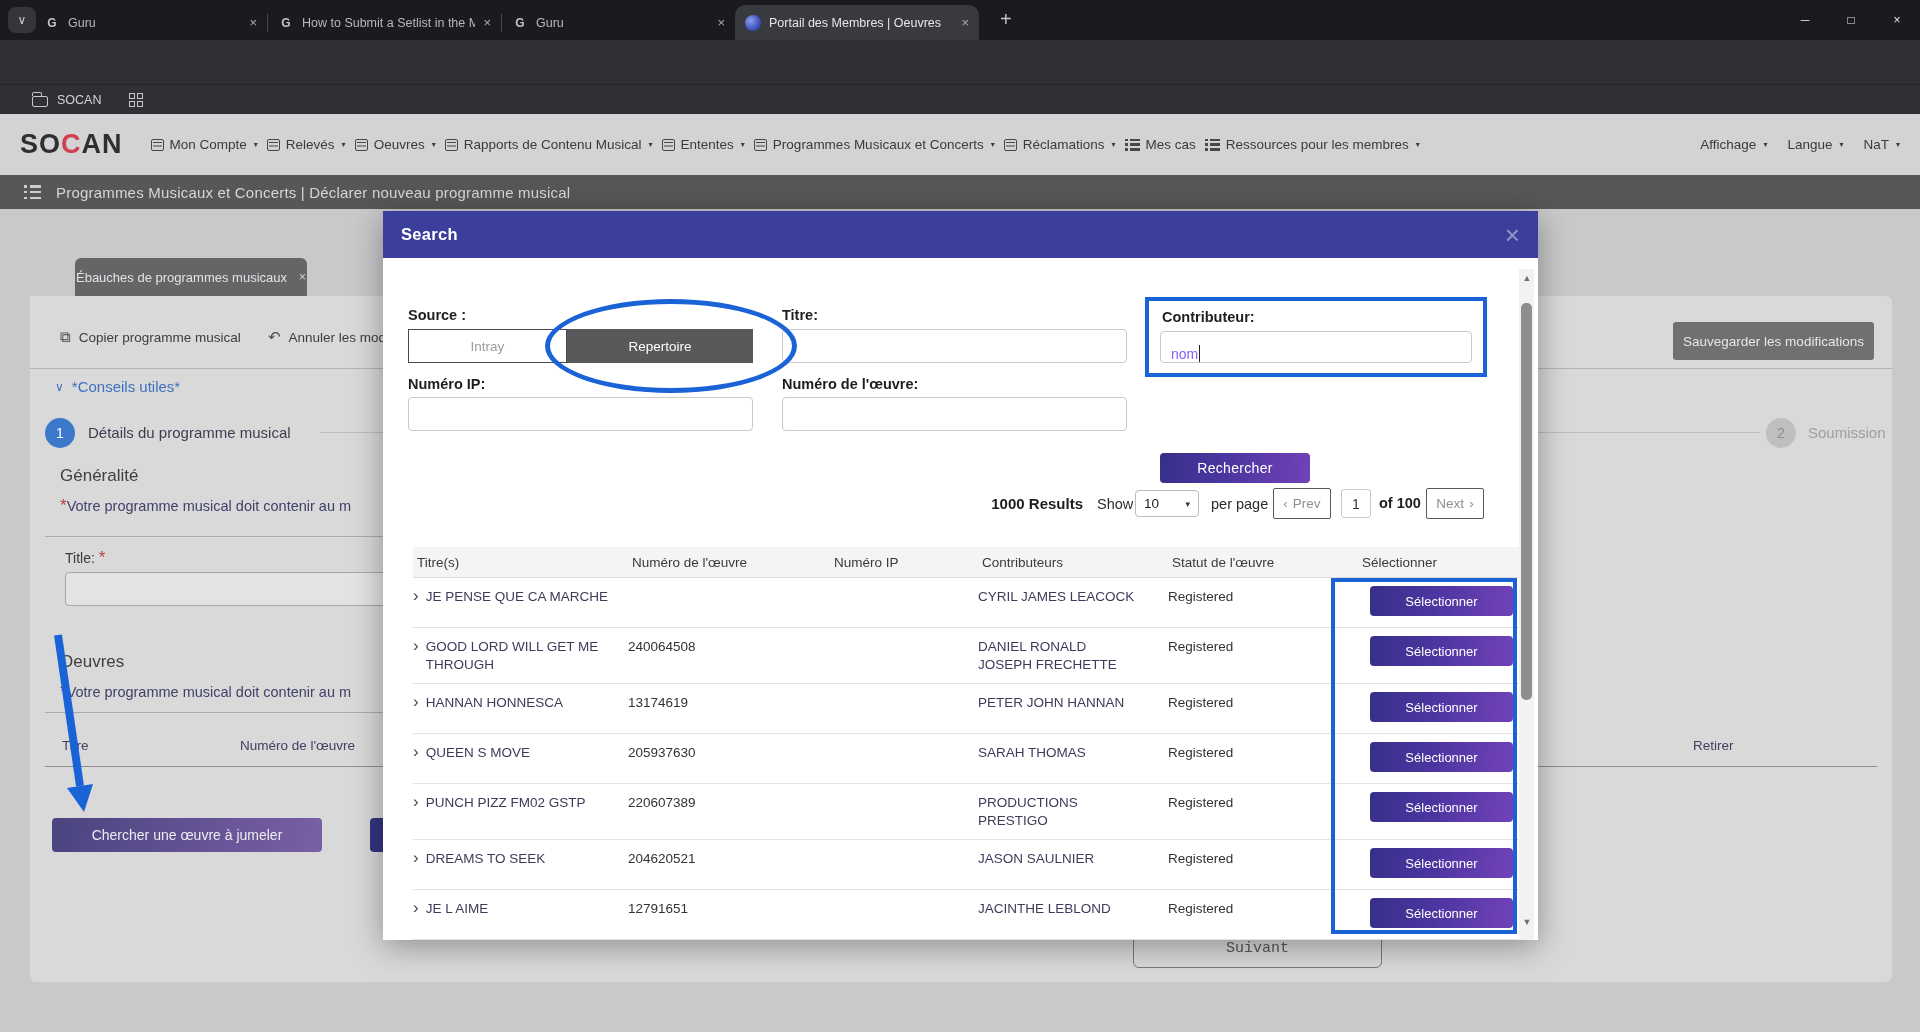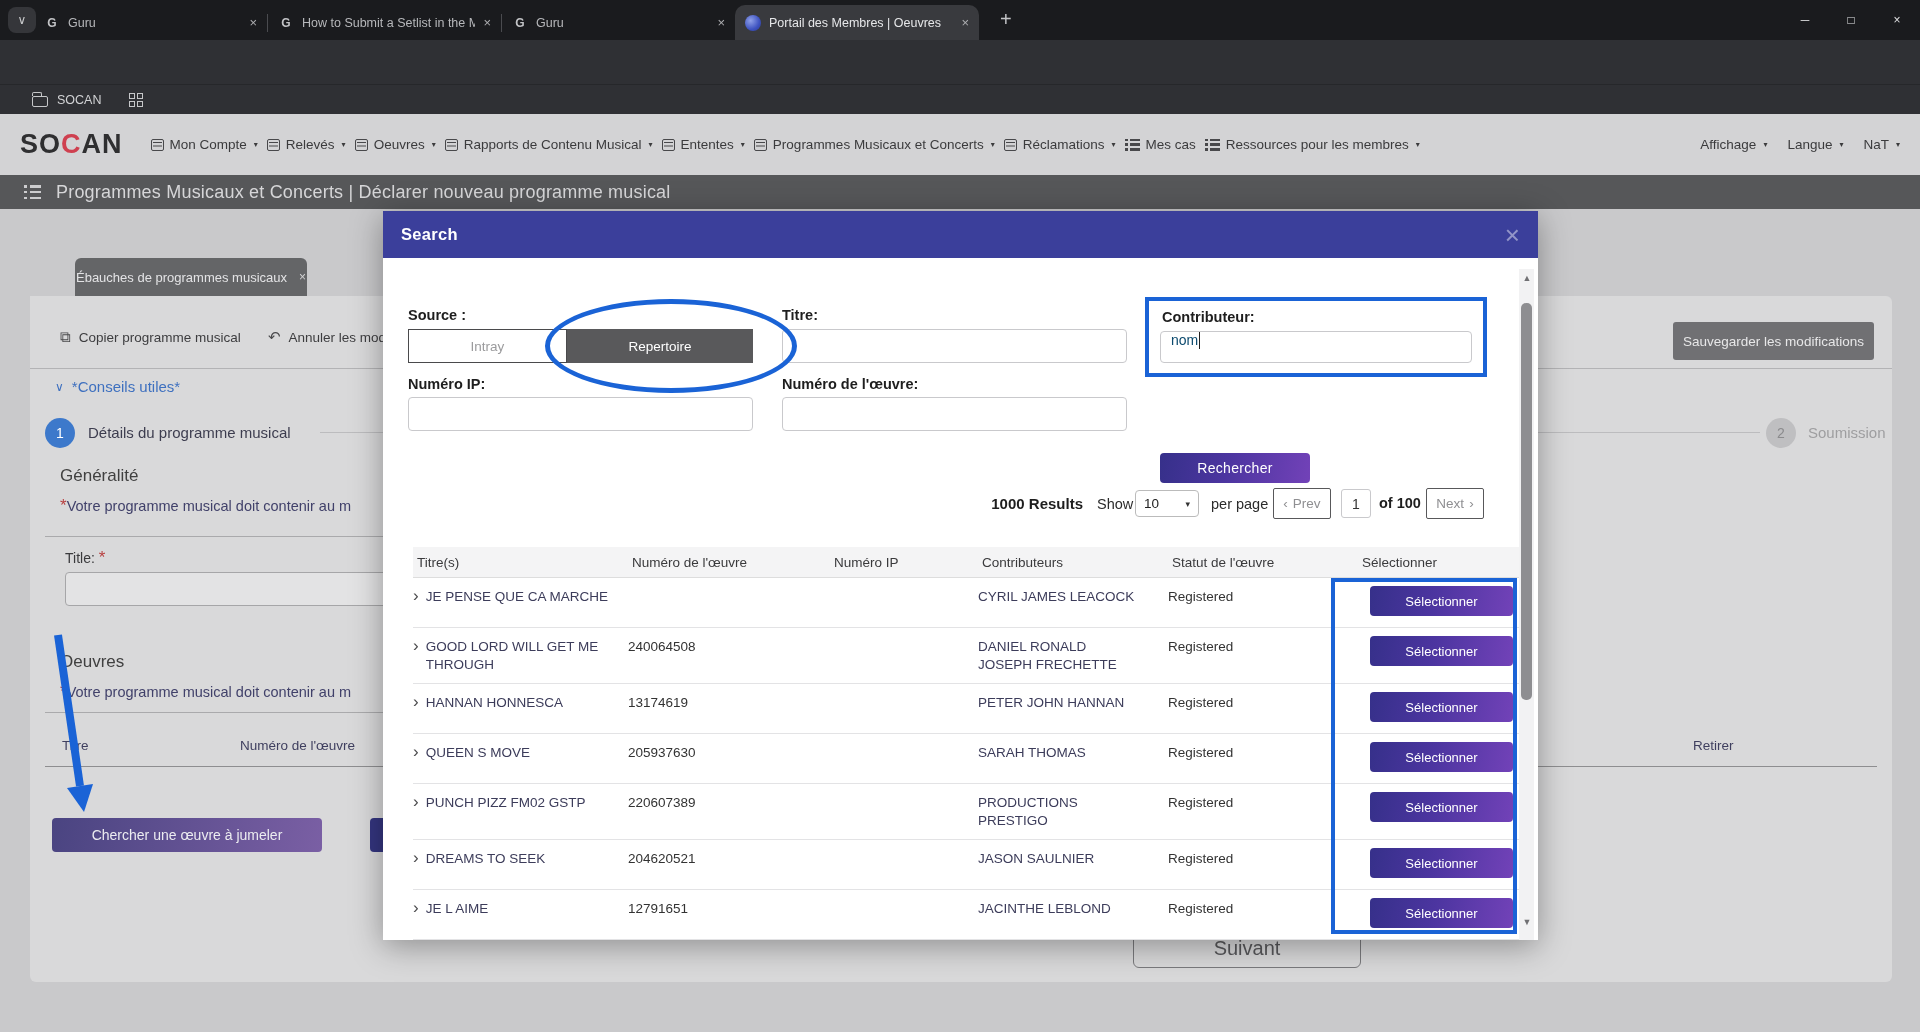--- a/index.html
+++ b/index.html
@@ -65,21 +65,21 @@
   #navright{margin-left:auto;display:flex;gap:20px;align-items:center}
   .srvicon{width:13px;height:12px;border:1.5px solid currentColor;border-radius:2px;position:relative;color:#48484b}
   .srvicon::before{content:"";position:absolute;left:1px;right:1px;top:2px;height:1.5px;background:currentColor;
     box-shadow:0 3.5px 0 currentColor}
   .listicon{width:15px;height:12px;display:flex;flex-direction:column;justify-content:space-between;color:#48484b}
   .listicon i{height:2.5px;background:linear-gradient(to right,currentColor 0 3px,transparent 3px 5.5px,currentColor 5.5px 100%)}
 
   .subheader{position:absolute;left:0;top:175px;width:1920px;height:34px;background:#565759;
     display:flex;align-items:center;padding-left:24px;gap:15px}
   .subicon{width:17px;height:14px;color:#cdcdcf}
-  .subtitle{color:#d6d6d8;font-size:18px;letter-spacing:.2px}
+  .subtitle{color:#d6d6d8;font-size:15px;letter-spacing:.2px}
 
   .pagetab{position:absolute;left:75px;top:258px;width:232px;height:38px;background:#646567;
     border-radius:6px 6px 0 0;color:#e3e3e5;font-size:13px;display:flex;align-items:center;justify-content:center;gap:12px}
   .pagetab .x{font-size:12px;color:#d2d2d4}
   .card{position:absolute;left:30px;top:296px;width:1862px;height:686px;background:#d9d9da;border-radius:0 6px 6px 6px}
   .cardline{position:absolute;left:0;top:72px;width:100%;height:1px;background:#b3b3b5}
   .toolitem{position:absolute;top:32px;display:flex;align-items:center;gap:8px;font-size:13.5px;color:#3d3d3f}
   .toolico{font-size:15px;color:#4a4a4c}
   .savebtn{position:absolute;left:1643px;top:26px;width:201px;height:38px;background:#707073;border-radius:3px;
     color:#e7e7e8;font-size:13.5px;display:flex;align-items:center;justify-content:center;border:none}
@@ -92,33 +92,33 @@
   .req{position:absolute;font-size:14.5px;color:#41416a}
   .req .star{color:#b84040}
   .hr{position:absolute;height:1px;background:#aaaaac}
   .fldlabel{position:absolute;font-size:14px;font-weight:normal;color:#3a3a3c}
   .fldlabel .star{color:#b84040}
   .dimminput{position:absolute;background:#e3e3e4;border:1px solid #a6a6a8;border-radius:4px}
   .wthead{position:absolute;font-size:13.5px;color:#3f3f5f}
   .chercherbtn{position:absolute;left:22px;top:522px;width:270px;height:34px;border:none;border-radius:4px;
     background:linear-gradient(100deg,#4a4481,#7a5fa4);color:#ececf0;font-size:14px;font-family:inherit}
   .btn2{position:absolute;left:340px;top:522px;width:200px;height:34px;border:none;border-radius:4px;background:#34357f}
-  .suivantbtn{position:absolute;left:1103px;top:632px;width:228px;height:40px;background:transparent;
-    border:1.5px solid #7a7a7d;border-radius:6px;color:#58585b;font-size:20px;font-family:Liberation Sans, sans-serif}
+  .suivantbtn{position:absolute;left:1103px;top:632px;width:249px;height:40px;background:transparent;
+    border:1.5px solid #7a7a7d;border-radius:6px;color:#58585b;font-size:15px;font-family:Liberation Mono, monospace}
 
   
   .modal{position:absolute;left:383px;top:211px;width:1155px;height:729px;background:#fff;z-index:5;
     box-shadow:0 6px 30px rgba(0,0,0,.35);overflow:hidden}
   .mhead{position:absolute;left:0;top:0;width:100%;height:47px;background:#3b3f9b;display:flex;align-items:center;
     padding:4px 18px}
   .mtitle{color:#fff;font-size:16.5px;font-weight:bold;letter-spacing:.3px}
   .mclose{margin-left:auto;color:rgba(255,255,255,.45);font-size:26px;font-weight:300;line-height:1}
   .mlabel{position:absolute;font-size:14.5px;font-weight:bold;color:#1e1e1e}
   .minput{position:absolute;height:34px;border:1px solid #c9c9cc;border-radius:4px;background:#fff;
-    font-size:14px;color:#0c4a6e;padding:0 10px;display:flex;align-items:flex-start}
+    font-size:14px;color:#8b5cf6;padding:0 10px;display:flex;align-items:flex-end}
   .toggle{position:absolute;left:25px;top:118px;width:345px;height:34px;display:flex}
   .intray{flex:0 0 159px;background:#fff;border:1px solid #4a4a4c;color:#9b9b9d;font-size:13.5px;
     display:flex;align-items:center;justify-content:center}
   .repertoire{flex:1;background:#59595b;color:#fff;font-size:13.5px;display:flex;align-items:center;justify-content:center}
   .caretbar{display:inline-block;width:1px;height:17px;background:#222;margin-left:1px}
   .grad{background:linear-gradient(100deg,#36308a 0%,#4c35a0 45%,#7242b8 100%)}
   .rechercher{position:absolute;left:777px;top:242px;width:150px;height:30px;border:none;border-radius:4px;
     color:#fff;font-size:14px;font-family:inherit;letter-spacing:.3px}
   .resbar{position:absolute;font-size:14.5px;color:#2b2b2b}
   .bold{font-weight:bold;color:#1e1e1e;font-size:15px}

